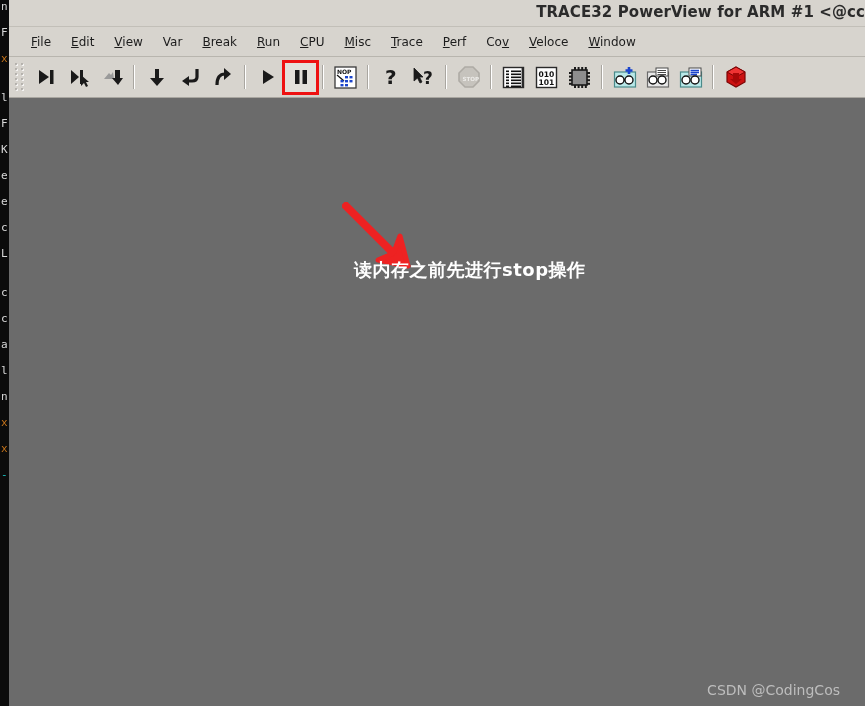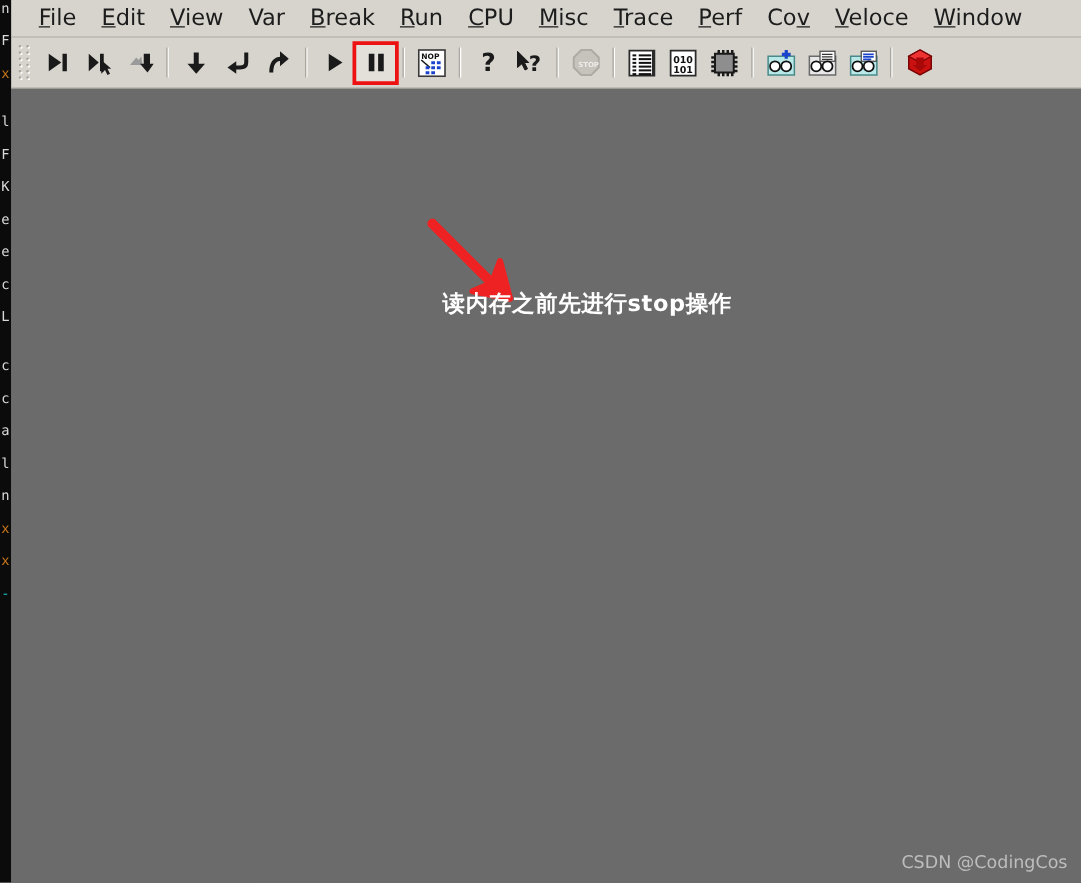--- a/index.html
+++ b/index.html
@@ -43,21 +43,21 @@
     letter-spacing:0.1px; white-space:nowrap; overflow:hidden;
   }
 
   
   .menu-bar {
     height:30px; background:#d7d4ce; flex:0 0 auto;
     display:flex; align-items:center; padding-left:12px; gap:0px;
     border-bottom:1px solid #b8b5ae;
   }
   .menu-item {
-    font-size:18px; color:#1c1c1c; padding:2px 10px;
+    font-size:12px; color:#1c1c1c; padding:2px 10px;
     white-space:nowrap; cursor:default;
   }
   .menu-item u { text-decoration:underline; }
 
   
   .toolbar {
     height:41px; background:#d7d4ce; flex:0 0 auto;
     display:flex; align-items:center; padding-left:2px;
     border-bottom:1px solid #a9a6a0; position:relative;
   }
@@ -85,21 +85,21 @@
   }
 
   
   .annot-arrow { position:absolute; left:333px; top:104px; }
   .annot-text {
     position:absolute; left:345px; top:160px;
     font-size:18px; font-weight:bold; color:#ffffff;
     white-space:nowrap; letter-spacing:0.5px;
   }
   .watermark {
-    position:absolute; right:11px; bottom:8px;
+    position:absolute; right:25px; bottom:8px;
     font-size:14px; color:#bdbdbd; white-space:nowrap;
   }
 </style>
 </head>
 <body>
 
 <div id="root">
 
   <div class="bg-terminal" id="bgterm">
       <div class="tline">n|</div>
@@ -137,20 +137,23 @@
       <div class="tline amber">x</div>
       <div class="spacer"></div>
       <div class="tline amber">x</div>
       <div class="spacer"></div>
       <div class="tline cyan">-</div>
       <div class="spacer"></div>
     </div>
 
   <div class="app-window">
 
+    <div class="title-bar">
+      <div class="title-text">TRACE32 PowerView for ARM #1 &lt;@cc</div>
+    </div>
 
     <div class="menu-bar" id="menubar">
         <div class="menu-item"><u>F</u>ile</div>
         <div class="menu-item"><u>E</u>dit</div>
         <div class="menu-item"><u>V</u>iew</div>
         <div class="menu-item">Var</div>
         <div class="menu-item"><u>B</u>reak</div>
         <div class="menu-item"><u>R</u>un</div>
         <div class="menu-item"><u>C</u>PU</div>
         <div class="menu-item"><u>M</u>isc</div>

